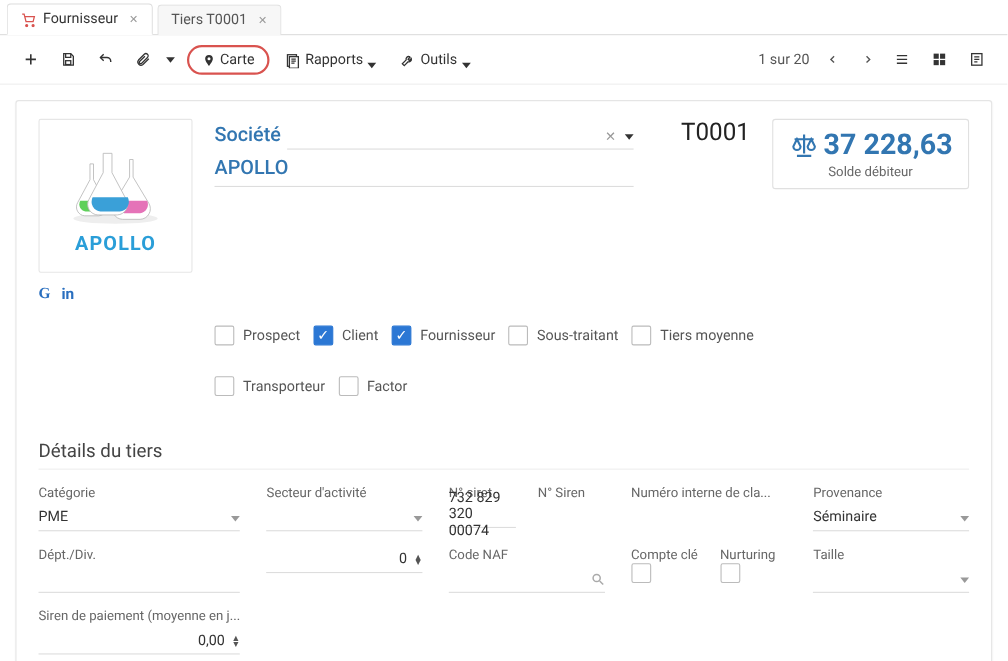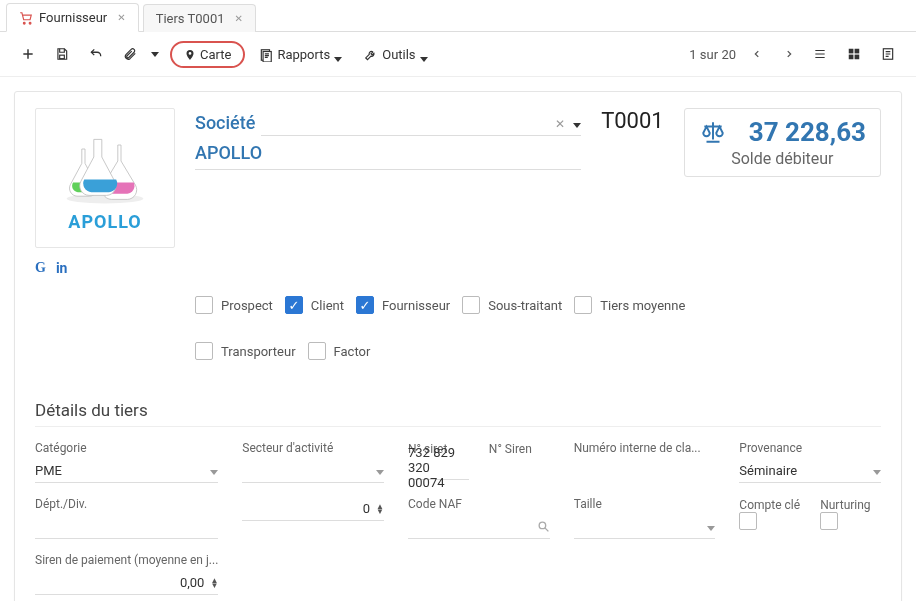--- a/index.html
+++ b/index.html
@@ -120,21 +120,21 @@
     font-weight: 700;
     font-size: 18px;
     letter-spacing: 1px;
     margin-top: 6px;
   }
   .social-row { margin-top: 12px; display: flex; gap: 10px; color: #2a6fbf; font-weight: bold; }
   .social-icon { cursor: pointer; font-size: 14px; }
 
   .header-col { flex: 1; display: flex; gap: 20px; }
   .header-left { flex: 1; min-width: 0; }
-  .header-right { display: flex; gap: 20px; align-items: flex-start; }
+  .header-right { display: flex; gap: 20px; align-items: flex-start; margin-left: 23px; }
   .field-row { display: flex; align-items: center; gap: 6px; margin-bottom: 6px; }
   .field-label-link { color: #3276b1; font-size: 18px; font-weight: 500; }
   .field-underline {
     flex: 1;
     border-bottom: 1px solid #ddd;
     height: 28px;
     position: relative;
     display: flex;
     align-items: flex-end;
     justify-content: flex-end;
@@ -157,21 +157,21 @@
     border-radius: 3px;
     padding: 8px 14px;
     text-align: center;
     min-width: 160px;
   }
   .balance-value {
     color: #3276b1;
     font-size: 26px;
     font-weight: 700;
   }
-  .balance-label { color: #666; font-size: 16px; margin-top: 2px; }
+  .balance-label { color: #666; font-size: 12px; margin-top: 2px; }
 
   
   .checks-row {
     margin-top: 20px;
     display: flex;
     flex-wrap: wrap;
     gap: 12px 12px;
     padding-left: 160px;
   }
   .check-item {
@@ -382,21 +382,21 @@
           <div class="field-underline">
             <span class="field-clear">✕</span>
             <span class="field-caret"><span class="caret-down"></span></span>
           </div>
         </div>
         <span class="company-name">APOLLO</span>
       </div>
       <div class="header-right">
         <div class="code-display">T0001</div>
         <div class="balance-box">
-          <div style="display:flex;align-items:center;gap:22px;justify-content:center">
+          <div style="display:flex;align-items:center;gap:4px;justify-content:center">
             <svg width="28" height="26" viewBox="0 0 24 24" fill="none" stroke="#3276b1" stroke-width="1.8">
               <path d="M12 3v16M6 21h12M4 7h16"></path>
               <path d="M6 7l-3 6a3 3 0 006 0L6 7zM18 7l-3 6a3 3 0 006 0l-3-6z"></path>
             </svg>
             <span class="balance-value">37 228,63</span>
           </div>
           <div class="balance-label">Solde débiteur</div>
         </div>
       </div>
     </div>
@@ -505,36 +505,36 @@
         <span class="search-ic">
           <svg width="13" height="13" viewBox="0 0 24 24" stroke="#aaa" stroke-width="2.5" fill="none">
               <circle cx="10" cy="10" r="6"></circle>
               <path d="M15 15l6 6"></path>
             </svg>
         </span>
       </div>
     </div>
 
     <div class="dfield">
+      <div class="two-col">
+        <div>
+          <span class="dlabel">Compte clé</span>
+          <span class="small-cb"></span>
+        </div>
+        <div>
+          <span class="dlabel">Nurturing</span>
+          <span class="small-cb"></span>
+        </div>
+      </div>
+    </div>
+    <div class="dfield">
       <span class="dlabel">Taille</span>
       <div class="dval">
         <span></span>
         <span class="dd"><span class="caret-down" style="border-top-color:#999"></span></span>
-      </div>
-    </div>
-    <div class="dfield">
-      <div class="two-col">
-        <div>
-          <span class="dlabel">Compte clé</span>
-          <span class="small-cb"></span>
-        </div>
-        <div>
-          <span class="dlabel">Nurturing</span>
-          <span class="small-cb"></span>
-        </div>
       </div>
     </div>
     <div class="dfield">
       <span class="dlabel">Siren de paiement (moyenne en j...</span>
       <div class="dval right">
         <span>0,00</span>
         <span style="display:flex;flex-direction:column;line-height:5px;color:#555">
             <span style="font-size:8px">▲</span>
             <span style="font-size:8px">▼</span>
           </span>

